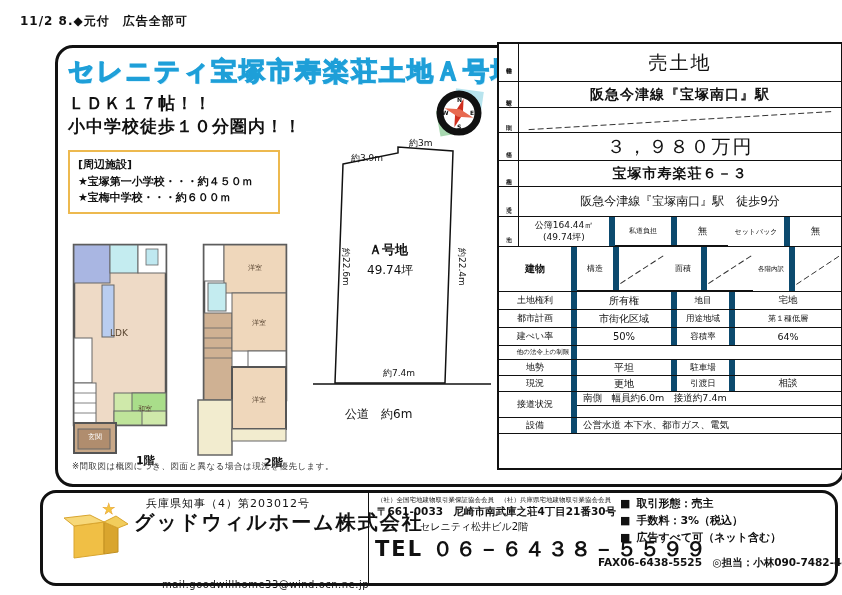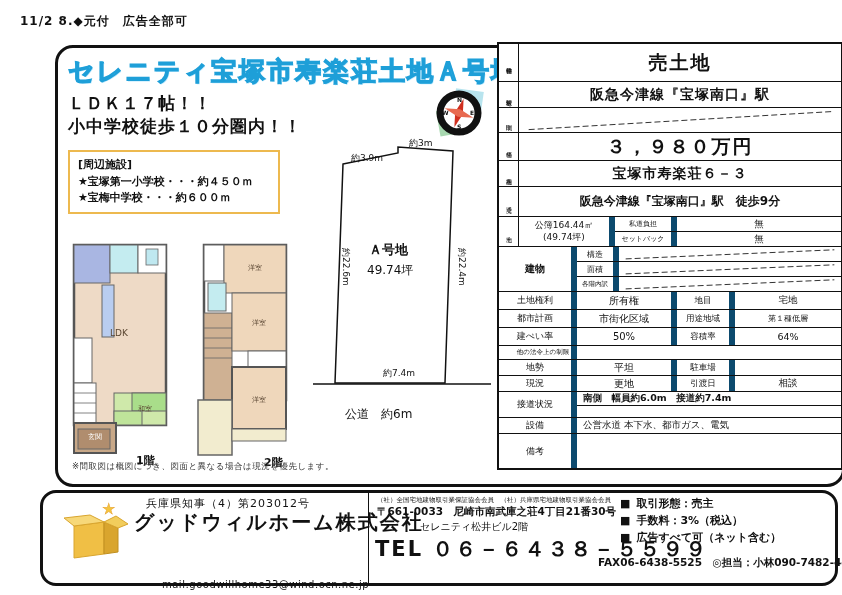--- a/index.html
+++ b/index.html
@@ -43,23 +43,23 @@
   .srow{display:flex;border-bottom:1px solid #111;box-sizing:border-box;flex:0 0 auto;}
   .srow:last-child{border-bottom:none;flex:1 1 auto;}
   .cell{display:flex;align-items:center;justify-content:center;box-sizing:border-box;border-right:6px solid #0c4a6e;overflow:hidden;}
   .cell:last-child{border-right:none;}
   .vlab{width:20px;flex:0 0 20px;font-size:6px;line-height:1.15;writing-mode:vertical-rl;text-orientation:upright;
     display:flex;align-items:center;justify-content:center;border-right:1px solid #111;box-sizing:border-box;}
   .lab1{width:78px;flex:0 0 78px;font-size:9px;}
   .val1{width:100px;flex:0 0 100px;font-size:10px;}
   .lab2{width:58px;flex:0 0 58px;font-size:8.5px;}
   .val2{flex:1 1 auto;font-size:9.5px;}
-  .big{font-size:19px;font-weight:bold;letter-spacing:2px;}
+  .big{font-size:19px;font-weight:normal;letter-spacing:2px;}
   .med{font-size:14px;font-weight:bold;letter-spacing:1px;}
-  .sm{font-size:12px;font-weight:bold;text-align:center;}
+  .sm{font-size:12px;font-weight:normal;text-align:center;}
   .diag{flex:1 1 auto;position:relative;}
   .diag svg{position:absolute;inset:0;width:100%;height:100%;}
   .subrow{display:flex;border-bottom:1px solid #111;box-sizing:border-box;flex:1 1 0;}
   .subrow:last-child{border-bottom:none;}
   .leftpad{justify-content:flex-start;padding-left:6px;}
 
   
   .footer-band{left:40px;top:490px;width:798px;height:96px;border:3px solid #111;border-radius:16px;box-sizing:border-box;background:#fff;}
   .f-divider{left:368px;top:493px;width:1px;height:90px;background:#111;}
   .license{left:146px;top:496px;font-size:11px;letter-spacing:1px;}
@@ -201,35 +201,35 @@
     <div class="vlab">交通</div>
     <div class="cell sm" style="flex:1">阪急今津線『宝塚南口』駅　徒歩9分</div>
   </div>
 
   <div class="srow" style="height:30px">
     <div class="vlab">土地</div>
     <div class="cell" style="width:96px;flex:0 0 96px;flex-direction:column;font-size:9px;line-height:1.3;">
       <span>公簿164.44㎡</span>
       <span>(49.74坪)</span>
     </div>
-    <div style="flex:1;display:flex;flex-direction:column;">
+    <div style="flex:1;display:flex;flex-direction:row;">
       <div class="subrow">
         <div class="cell" style="width:62px;flex:0 0 62px;font-size:7px;">私道負担</div>
         <div class="cell" style="flex:1;font-size:9.5px;">無</div>
       </div>
       <div class="subrow">
         <div class="cell" style="width:62px;flex:0 0 62px;font-size:7px;">セットバック</div>
         <div class="cell" style="flex:1;font-size:9.5px;">無</div>
       </div>
     </div>
   </div>
 
   <div class="srow" style="height:45px">
     <div class="cell" style="width:78px;flex:0 0 78px;font-size:10px;font-weight:bold;">建物</div>
-    <div style="flex:1;display:flex;flex-direction:column;">
+    <div style="flex:1;display:flex;">
       <div class="subrow">
         <div class="cell" style="width:42px;flex:0 0 42px;font-size:8px;">構造</div>
         <div class="cell diag">
           <svg viewBox="0 0 100 20" preserveAspectRatio="none">
               <line x1="3" y1="17" x2="97" y2="4" stroke="#333" stroke-width="1" stroke-dasharray="6 3" vector-effect="non-scaling-stroke"></line>
             </svg>
         </div>
       </div>
       <div class="subrow">
         <div class="cell" style="width:42px;flex:0 0 42px;font-size:8px;">面積</div>
@@ -285,37 +285,36 @@
 
   <div class="srow" style="height:16px">
     <div class="cell lab1">現況</div>
     <div class="cell val1">更地</div>
     <div class="cell lab2">引渡日</div>
     <div class="cell val2">相談</div>
   </div>
 
   <div class="srow" style="height:26px">
     <div class="cell lab1">接道状況</div>
-    <div style="flex:1;display:flex;flex-direction:column;font-weight:bold;">
+    <div style="flex:1;display:flex;flex-direction:column;">
       <div class="subrow">
         <div class="cell leftpad" style="flex:1;font-size:9.5px;border-right:none;">南側　幅員約6.0m　接道約7.4m</div>
       </div>
       <div class="subrow">
           <div class="cell" style="flex:1;border-right:none;"></div>
         </div>
     </div>
   </div>
 
   <div class="srow" style="height:16px">
     <div class="cell lab1">設備</div>
     <div class="cell leftpad" style="flex:1;font-size:9.5px;">公営水道 本下水、都市ガス、電気</div>
   </div>
 
   <div class="srow">
-    <div class="cell lab1">備考</div>
     <div class="cell" style="flex:1"></div>
   </div>
 
 </div>
 
 <div class="abs footer-band"></div>
 <div class="abs f-divider"></div>
 
 <div class="abs logo-wrap">
   <svg width="90" height="68" viewBox="0 0 90 68">

